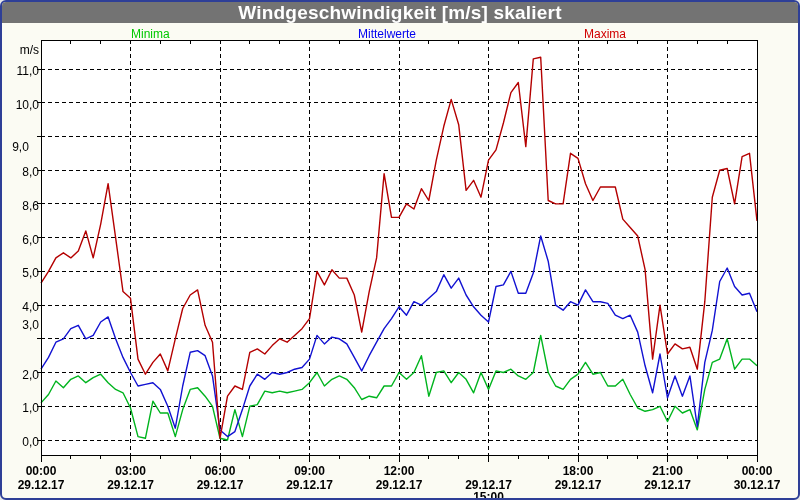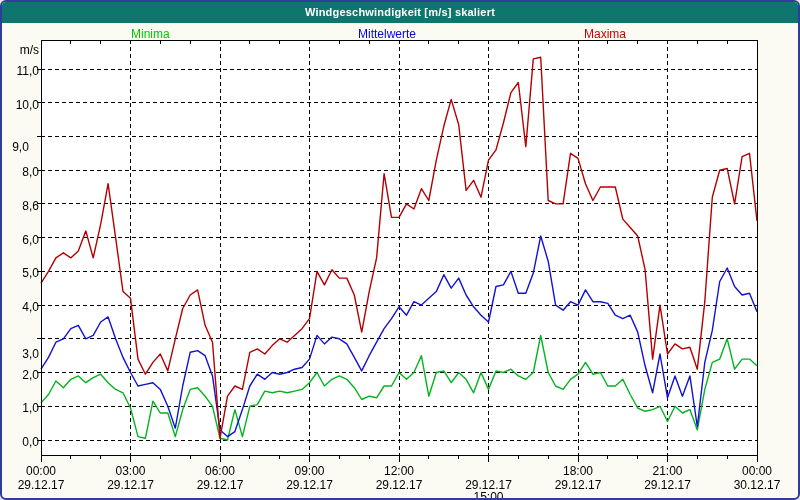--- a/index.html
+++ b/index.html
@@ -7,39 +7,39 @@
   .window{
     position:relative;width:800px;height:500px;
     background:#fbfbf3;
     border:2px solid #2e3f97;border-radius:6px;
     overflow:hidden;
     font-family:"Liberation Sans","DejaVu Sans",sans-serif;
     color:#000;
   }
   .titlebar{
     position:absolute;left:0;top:0;width:100%;height:21px;
-    background:#0f766e;
-    color:#fff;font-size:11px;font-weight:bold;
+    background:#737373;
+    color:#fff;font-size:19px;font-weight:bold;
     text-align:center;line-height:21px;
     letter-spacing:0.2px;
   }
   .legend-item{
     position:absolute;top:26px;font-size:12px;line-height:13px;white-space:nowrap;
   }
   .y-unit{
     position:absolute;left:0;top:41px;width:37px;
     text-align:right;font-size:12px;
   }
   .tick-label-y{
     position:absolute;left:0;width:37px;text-align:right;
     font-size:12px;line-height:13px;
   }
   .tick-label-x{
     position:absolute;width:64px;text-align:center;
-    font-size:12px;line-height:13px;white-space:nowrap;
+    font-size:12px;line-height:13px;white-space:nowrap;font-weight:bold;
   }
   svg{position:absolute;left:0;top:0;}
 </style>
 </head>
 <body>
 
 <div class="window">
   <div class="titlebar">Windgeschwindigkeit [m/s] skaliert</div>
 
   <span class="legend-item" style="left: 129px; color: rgb(0, 200, 0);">Minima</span>
@@ -134,21 +134,21 @@
       <polyline points="39.0,400.9 46.5,392.5 53.9,379.0 61.4,385.7 68.8,377.3 76.3,373.9 83.8,380.7 91.2,375.6 98.7,372.2 106.1,380.7 113.6,387.4 121.0,390.8 128.5,406.0 136.0,434.6 143.4,436.3 150.9,399.2 158.3,411.0 165.8,411.0 173.3,434.6 180.7,407.6 188.2,387.4 195.6,385.7 203.1,394.2 210.5,404.3 218.0,436.3 225.5,438.0 232.9,407.6 240.4,434.6 247.8,404.3 255.3,402.6 262.8,389.1 270.2,390.8 277.7,389.1 285.1,390.8 292.6,389.1 300.0,387.4 307.5,380.7 315.0,370.5 322.4,384.0 329.9,377.3 337.3,373.9 344.8,377.3 352.3,385.7 359.7,397.5 367.2,394.2 374.6,395.8 382.1,384.0 389.5,384.0 397.0,370.5 404.5,377.3 411.9,370.5 419.4,353.7 426.8,394.2 434.3,370.5 441.8,368.9 449.2,380.7 456.7,370.5 464.1,377.3 471.6,390.8 479.0,370.5 486.5,387.4 494.0,368.9 501.4,370.5 508.9,367.2 516.3,373.9 523.8,377.3 531.3,370.5 538.7,333.4 546.2,370.5 553.6,384.0 561.1,387.4 568.5,377.3 576.0,372.2 583.5,360.4 590.9,372.2 598.4,370.5 605.8,384.0 613.3,384.0 620.8,377.3 628.2,392.5 635.7,406.0 643.1,409.3 650.6,407.6 658.0,404.3 665.5,419.5 673.0,404.3 680.4,411.0 687.9,407.6 695.3,427.9 702.8,387.4 710.3,360.4 717.7,357.1 725.2,336.8 732.6,367.2 740.1,357.1 747.5,357.1 755.0,363.8" fill="none" stroke="#00b41e" stroke-width="1.4" stroke-linejoin="round"></polyline>
       <polyline points="39.0,367.2 46.5,355.4 53.9,340.2 61.4,336.8 68.8,326.7 76.3,323.3 83.8,336.8 91.2,333.4 98.7,320.0 106.1,314.9 113.6,336.8 121.0,355.4 128.5,370.5 136.0,384.0 143.4,382.4 150.9,380.7 158.3,387.4 165.8,404.3 173.3,426.2 180.7,384.0 188.2,350.3 195.6,348.6 203.1,353.7 210.5,373.9 218.0,427.9 225.5,434.6 232.9,429.6 240.4,407.6 247.8,384.0 255.3,372.2 262.8,377.3 270.2,370.5 277.7,372.2 285.1,370.5 292.6,367.2 300.0,365.5 307.5,357.1 315.0,333.4 322.4,341.9 329.9,335.1 337.3,336.8 344.8,341.9 352.3,355.4 359.7,368.9 367.2,353.7 374.6,340.2 382.1,326.7 389.5,316.6 397.0,304.8 404.5,313.2 411.9,299.7 419.4,303.1 426.8,296.3 434.3,289.6 441.8,272.7 449.2,286.2 456.7,276.1 464.1,293.0 471.6,304.8 479.0,313.2 486.5,320.0 494.0,284.5 501.4,282.9 508.9,269.4 516.3,291.3 523.8,291.3 531.3,271.1 538.7,234.0 546.2,259.2 553.6,303.1 561.1,308.2 568.5,299.7 576.0,303.1 583.5,287.9 590.9,299.7 598.4,299.7 605.8,301.4 613.3,313.2 620.8,316.6 628.2,313.2 635.7,330.1 643.1,363.8 650.6,390.8 658.0,352.0 665.5,395.8 673.0,373.9 680.4,394.2 687.9,373.9 695.3,424.5 702.8,360.4 710.3,328.4 717.7,279.5 725.2,266.0 732.6,284.5 740.1,293.0 747.5,291.3 755.0,309.8" fill="none" stroke="#1212d2" stroke-width="1.4" stroke-linejoin="round"></polyline>
       <polyline points="39.0,281.2 46.5,269.4 53.9,255.9 61.4,250.8 68.8,255.9 76.3,249.1 83.8,228.9 91.2,255.9 98.7,222.1 106.1,181.7 113.6,235.6 121.0,289.6 128.5,296.3 136.0,357.1 143.4,372.2 150.9,360.4 158.3,352.0 165.8,368.9 173.3,336.8 180.7,306.5 188.2,293.0 195.6,287.9 203.1,323.3 210.5,340.2 218.0,436.3 225.5,394.2 232.9,384.0 240.4,387.4 247.8,350.3 255.3,346.9 262.8,352.0 270.2,343.6 277.7,336.8 285.1,340.2 292.6,333.4 300.0,326.7 307.5,316.6 315.0,269.4 322.4,282.9 329.9,267.7 337.3,276.1 344.8,276.1 352.3,293.0 359.7,330.1 367.2,289.6 374.6,255.9 382.1,171.6 389.5,215.4 397.0,215.4 404.5,201.9 411.9,207.0 419.4,186.7 426.8,198.5 434.3,158.1 441.8,124.3 449.2,97.4 456.7,122.7 464.1,188.4 471.6,178.3 479.0,195.2 486.5,158.1 494.0,147.9 501.4,121.0 508.9,90.6 516.3,80.5 523.8,144.6 531.3,56.9 538.7,55.2 546.2,198.5 553.6,201.9 561.1,201.9 568.5,151.3 576.0,156.4 583.5,181.7 590.9,198.5 598.4,185.0 605.8,185.0 613.3,185.0 620.8,217.1 628.2,225.5 635.7,234.0 643.1,267.7 650.6,357.1 658.0,303.1 665.5,352.0 673.0,341.9 680.4,346.9 687.9,345.3 695.3,367.2 702.8,299.7 710.3,195.2 717.7,168.2 725.2,166.5 732.6,201.9 740.1,154.7 747.5,151.3 755.0,218.8" fill="none" stroke="#b40000" stroke-width="1.4" stroke-linejoin="round"></polyline>
       <rect x="39" y="38" width="716" height="415" fill="none" stroke="#000" stroke-width="1" shape-rendering="crispEdges"></rect>
     </svg>
 
   <div id="labels-layer">
       <div class="tick-label-y" style="top: 434px;">0,0</div>
       <div class="tick-label-y" style="top: 400.273px;">1,0</div>
       <div class="tick-label-y" style="top: 366.546px;">2,0</div>
-      <div class="tick-label-y" style="top: 346px;">3,0</div>
+      <div class="tick-label-y" style="top: 317px;">3,0</div>
       <div class="tick-label-y" style="top: 299.092px;">4,0</div>
       <div class="tick-label-y" style="top: 265.365px;">5,0</div>
       <div class="tick-label-y" style="top: 231.638px;">6,0</div>
       <div class="tick-label-y" style="top: 197.911px;">8,6</div>
       <div class="tick-label-y" style="top: 164.184px;">8,0</div>
       <div class="tick-label-y" style="top: 139px; text-align: center;">9,0</div>
       <div class="tick-label-y" style="top: 96.73px;">10,0</div>
       <div class="tick-label-y" style="top: 63.003px;">11,0</div>
       <div class="tick-label-x" style="left: 7px; top: 463px;">00:00</div>
       <div class="tick-label-x" style="left: 7px; top: 477px;">29.12.17</div>

